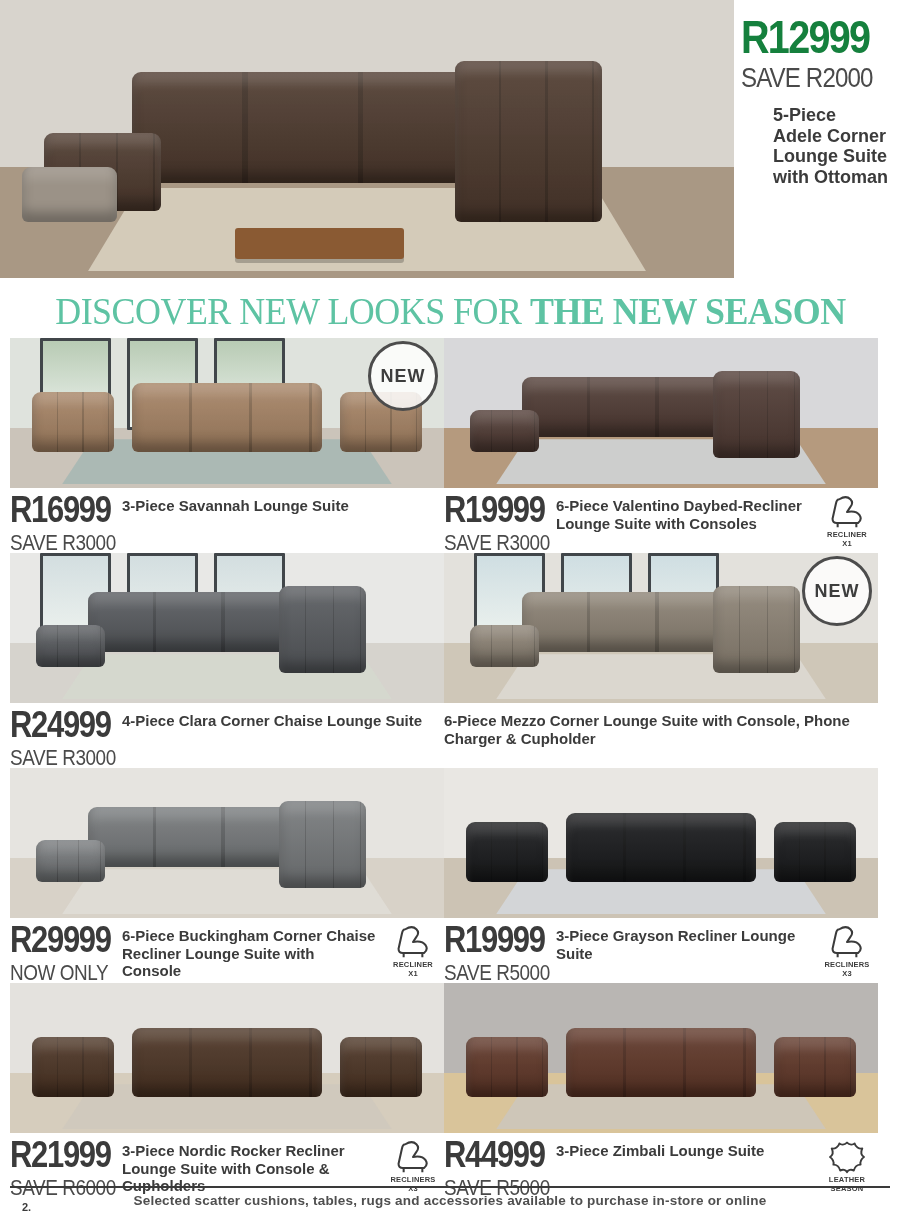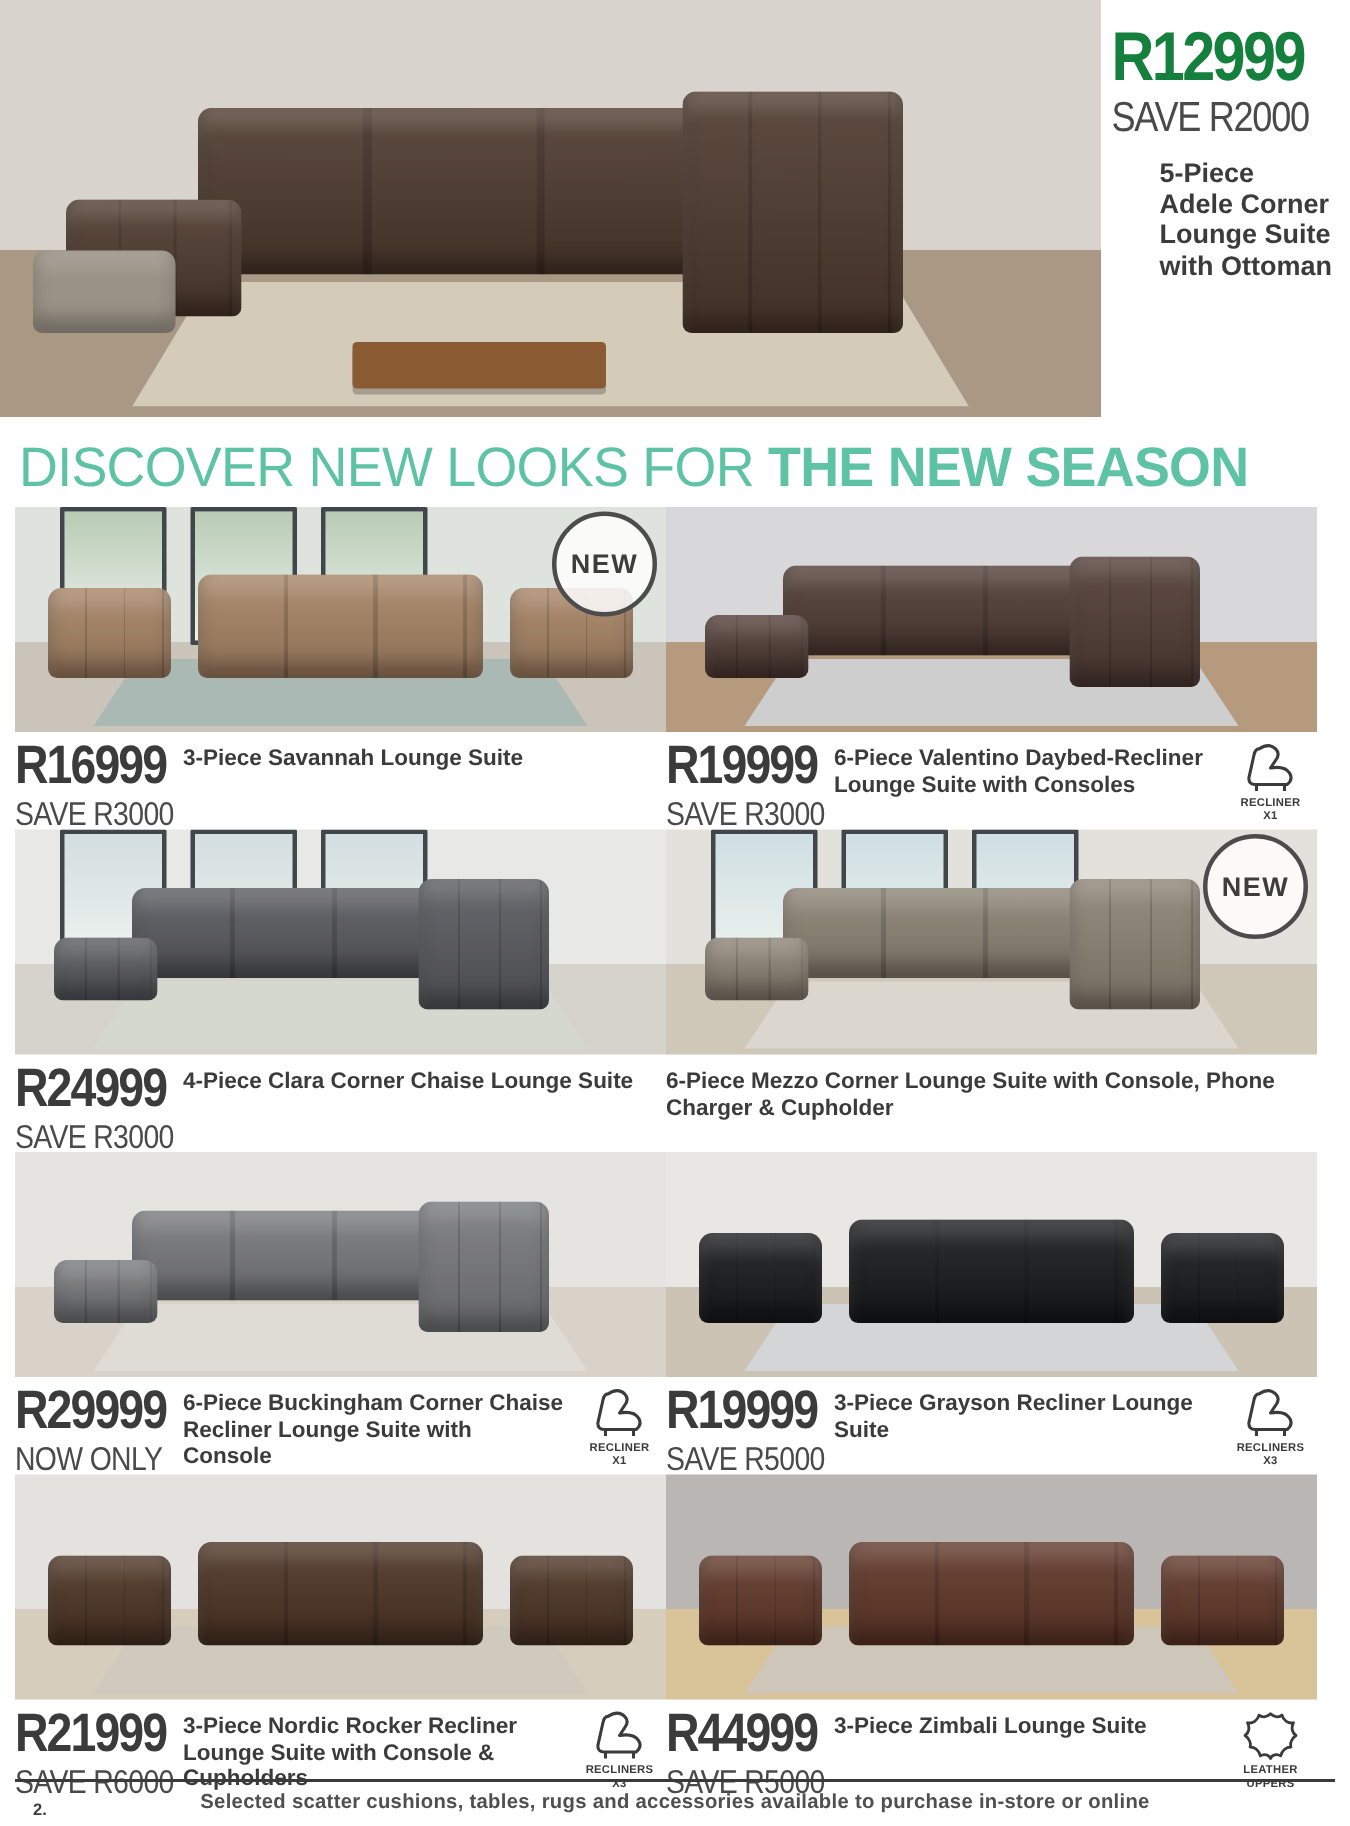--- a/index.html
+++ b/index.html
@@ -9,21 +9,21 @@
   }
   
   .hero{position:absolute;left:0;top:0;width:900px;height:285px;}
   .hero-img{position:absolute;left:0;top:0;width:734px;height:278px;overflow:hidden;}
   .hero-info{position:absolute;left:741px;top:14px;width:156px;}
   .price-big{font-size:46px;font-weight:bold;letter-spacing:-2px;line-height:1;color:#15803d;white-space:nowrap;}
   .save-big{font-size:28px;letter-spacing:-1px;line-height:1.25;color:#4a4a4a;white-space:nowrap;}
   .hero-name{margin-top:10px;font-size:18px;font-weight:bold;line-height:1.15;color:#3b3b3b;white-space:pre-line;margin-left:32px;}
   .cond{display:inline-block;transform:scaleX(.86);transform-origin:0 50%;}
   
-  .banner{position:absolute;left:0;top:285px;width:900px;height:53px;line-height:53px;white-space:nowrap;}
+  .banner{position:absolute;left:0;top:285px;width:900px;height:53px;line-height:53px;text-align:center;white-space:nowrap;font-family:Liberation Serif, serif;}
   .banner-inner{display:inline-block;transform:scaleX(.97);transform-origin:50% 50%;font-size:37px;letter-spacing:-0.5px;}
   .banner .reg{font-weight:400;}
   .banner .bld{font-weight:800;}
   
   .grid{position:absolute;left:10px;top:338px;width:880px;display:grid;grid-template-columns:434px 434px;}
   .card{height:215px;position:relative;}
   .card-img{position:relative;height:150px;overflow:hidden;background:#e8e6e2;}
   .card-info{display:flex;align-items:flex-start;padding-top:5px;height:55px;}
   .pi-left{width:112px;flex:none;}
   .pi-price{font-size:36px;font-weight:bold;letter-spacing:-1.5px;line-height:.95;color:#3b3b3b;white-space:nowrap;}
@@ -262,21 +262,21 @@
         <div class="pi-save"><span class="cond">SAVE R5000</span></div>
       </div>
       <div class="pi-name">3-Piece Zimbali Lounge Suite</div>
       <div class="pi-icon">
 
         <svg class="ic ic-l" width="38" height="34" viewBox="0 0 44 40" style="display: block;">
           <path d="M22 3 c3 3 7 3 9 1 c1 4 5 7 9 6 c-2 4 -1 8 2 10 c-3 2 -5 6 -4 9 c-4 0 -7 3 -8 7 c-3 -2 -7 -1 -8 2 c-1 -3 -5 -4 -8 -2 c-1 -4 -4 -7 -8 -7 c1 -3 -1 -7 -4 -9 c3 -2 4 -6 2 -10 c4 1 8 -2 9 -6 c2 2 6 2 9 -1 z" fill="none" stroke="#3b3b3b" stroke-width="2.2" stroke-linejoin="round"></path>
         </svg>
         <div class="icon-label">
           <div>LEATHER</div>
-          <div>UPPERS</div>
+          <div>SEASON</div>
         </div>
       </div>
     </div>
   </div>
 </div>
 
 <div class="footer-line"></div>
 <div class="footer-text">Selected scatter cushions, tables, rugs and accessories available to purchase in-store or online</div>
 <div class="page-num">2.</div>
 

